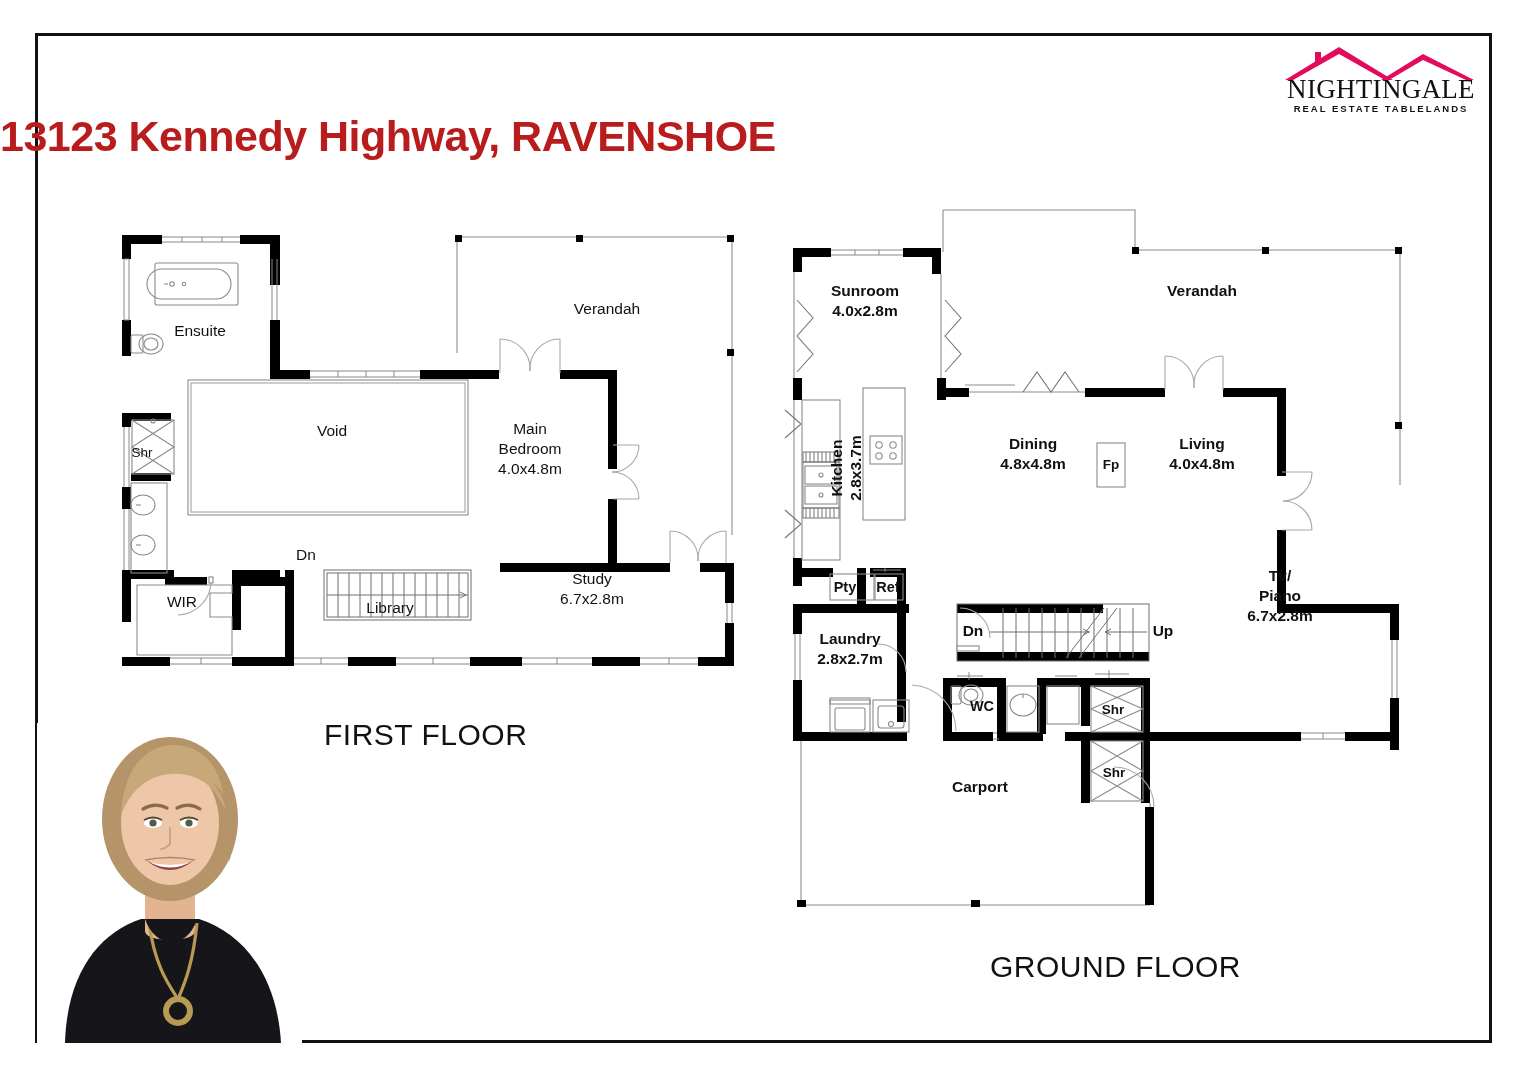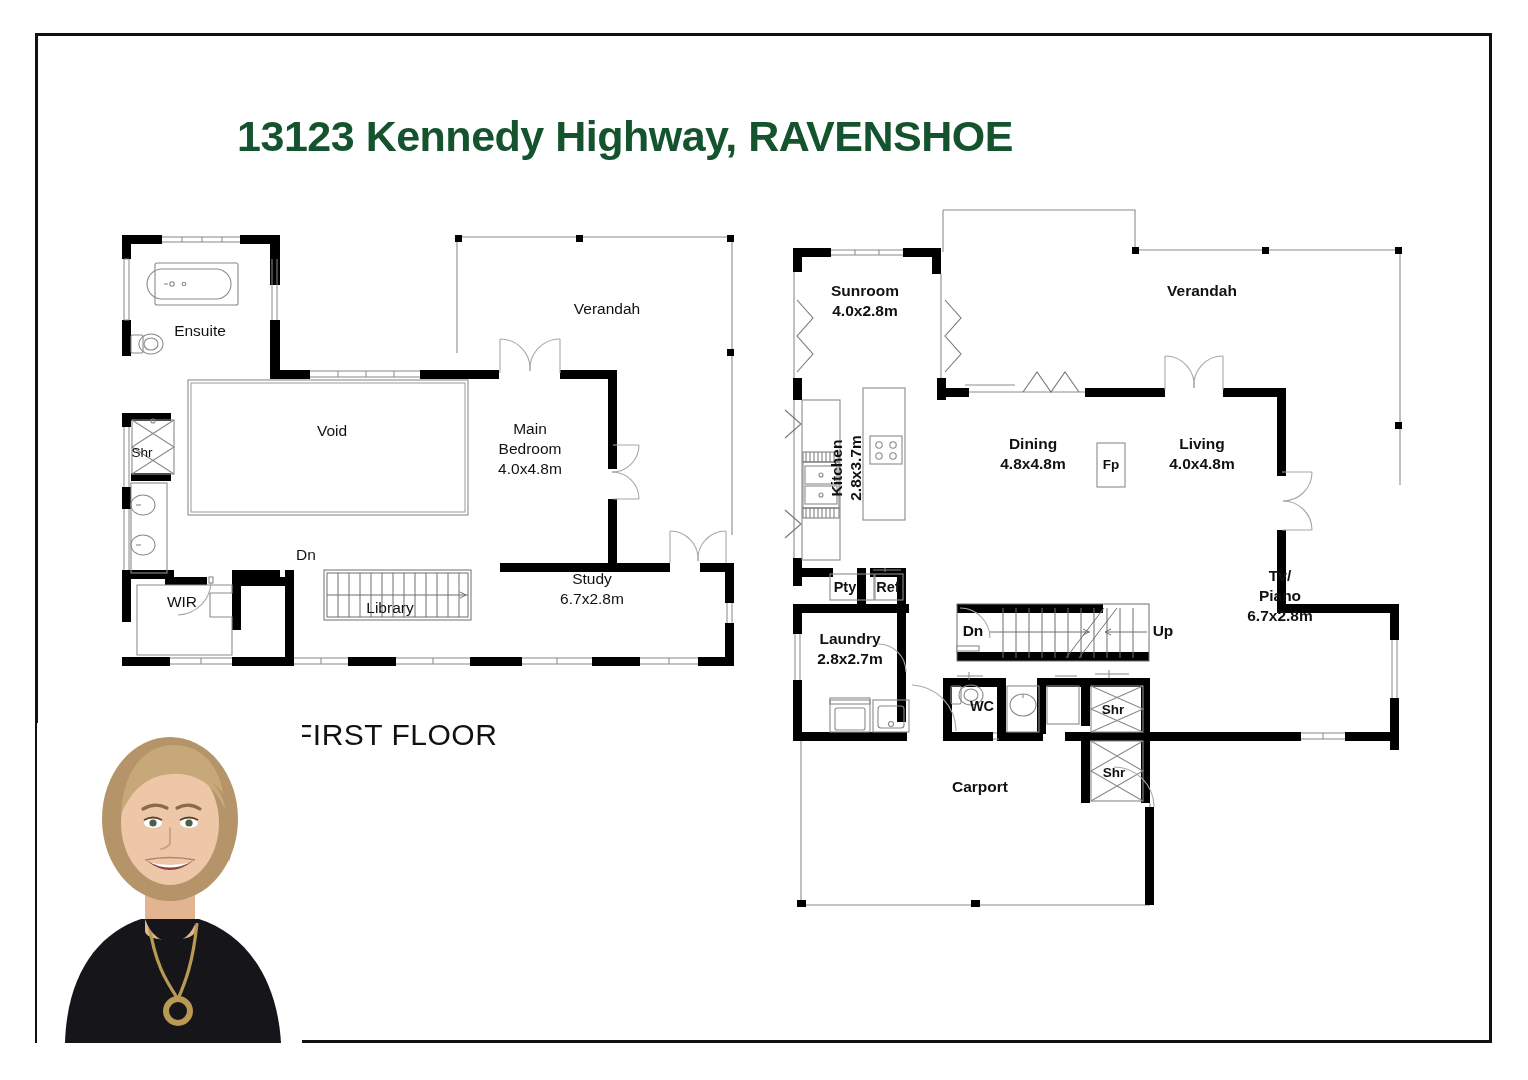--- a/index.html
+++ b/index.html
@@ -27,36 +27,36 @@
     position: absolute;
     left: 1281px; top: 38px;
     width: 200px; height: 82px;
   }
   #logo svg { display:block; width:200px; height:82px; }
   
   #title {
     position: absolute;
     left: 0; top: 112px;
     width: 1250px;
-    text-align: center;
+    text-align: left;
     font-size: 43px;
     font-weight: bold;
     letter-spacing: -0.5px;
-    color: #14532d;
+    color: #b91c1c;
     white-space: nowrap;
   }
   
   .floor-caption {
     position: absolute;
     font-size: 30px;
     color: #111111;
     letter-spacing: 0.5px;
     white-space: nowrap;
   }
-  #first-floor-caption { left: 294px; top: 718px; }
+  #first-floor-caption { left: 324px; top: 718px; }
   #ground-floor-caption { left: 990px; top: 950px; }
 
   
   .plan { position: absolute; }
   .plan svg { display:block; }
   #plan-first { left: 110px; top: 225px; width: 640px; height: 450px; }
   #plan-ground { left: 775px; top: 200px; width: 645px; height: 730px; font-weight: bold; }
 
   
   .wall      { fill:#000000; }
@@ -88,20 +88,32 @@
   }
   #agent-photo svg { display:block; width:265px; height:320px; }
 </style>
 </head>
 <body>
 
 <div id="page">
 
   <div id="frame"></div>
 
+  <div id="logo">
+    <svg viewBox="0 0 200 82" xmlns="http://www.w3.org/2000/svg">
+
+      <g>
+        <path d="M4 42 L58 9 L112 42 L104 42 L58 16 L12 42 Z" fill="#E30B5C"></path>
+        <path d="M100 42 L142 16 L193 42 L185 42 L142 22 L108 42 Z" fill="#E30B5C"></path>
+        <rect x="34" y="14" width="6" height="12" fill="#E30B5C"></rect>
+      </g>
+      <text x="100" y="60" text-anchor="middle" font-family="Liberation Serif, serif" font-size="27" letter-spacing="0.3" fill="#111111" id="svg-brand-name">NIGHTINGALE</text>
+      <text x="100" y="74" text-anchor="middle" font-family="Liberation Sans, sans-serif" font-size="9.5" letter-spacing="2.0" font-weight="bold" fill="#111111" id="svg-brand-tagline">REAL ESTATE TABLELANDS</text>
+    </svg>
+  </div>
 
   <div id="title">13123 Kennedy Highway, RAVENSHOE</div>
 
   <div class="plan" id="plan-first">
     <svg viewBox="0 0 640 450" xmlns="http://www.w3.org/2000/svg">
 
       <g>
         <path class="thinline" d="M347 12 L622 12 L622 310"></path>
         <path class="thinline" d="M347 12 L347 128"></path>
         <rect class="wall" x="345" y="10" width="7" height="7"></rect>
@@ -502,20 +514,21 @@
       <text class="roomlabel" x="505" y="377">Tv/</text>
       <text class="roomlabel" x="505" y="397">Piano</text>
       <text class="roomlabel" x="505" y="417">6.7x2.8m</text>
       <text class="roomlabel" x="205" y="588">Carport</text>
       <text class="roomlabel" x="198" y="432">Dn</text>
       <text class="roomlabel" x="388" y="432">Up</text>
     </svg>
   </div>
 
   <div class="floor-caption" id="first-floor-caption">FIRST FLOOR</div>
+  <div class="floor-caption" id="ground-floor-caption">GROUND FLOOR</div>
 
   <div id="agent-photo">
     <svg viewBox="0 0 265 320" xmlns="http://www.w3.org/2000/svg">
       <rect x="0" y="0" width="265" height="320" fill="#ffffff"></rect>
 
       <path d="M28 320 C30 250 62 210 104 196 L162 196 C206 210 240 252 244 320 Z" fill="#16161a"></path>
 
       <path d="M108 168 h50 v40 c0 12 -50 12 -50 0 z" fill="#e2b491"></path>
 
       <ellipse cx="133" cy="96" rx="68" ry="82" fill="#b49468"></ellipse>

